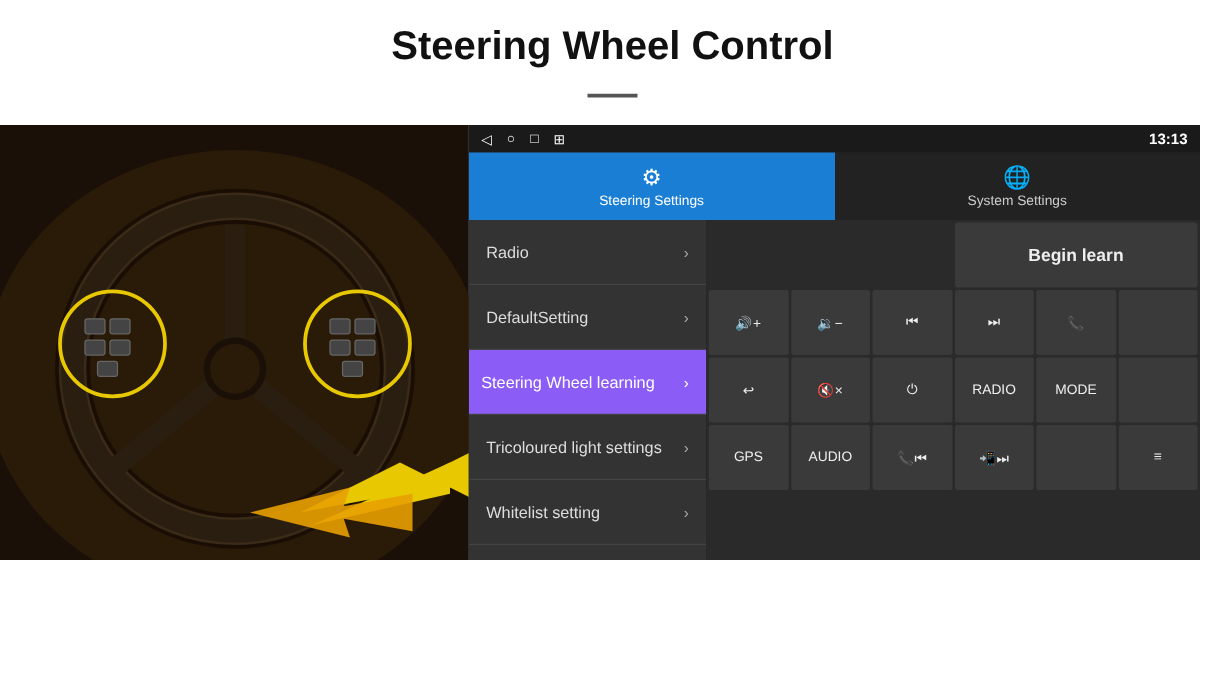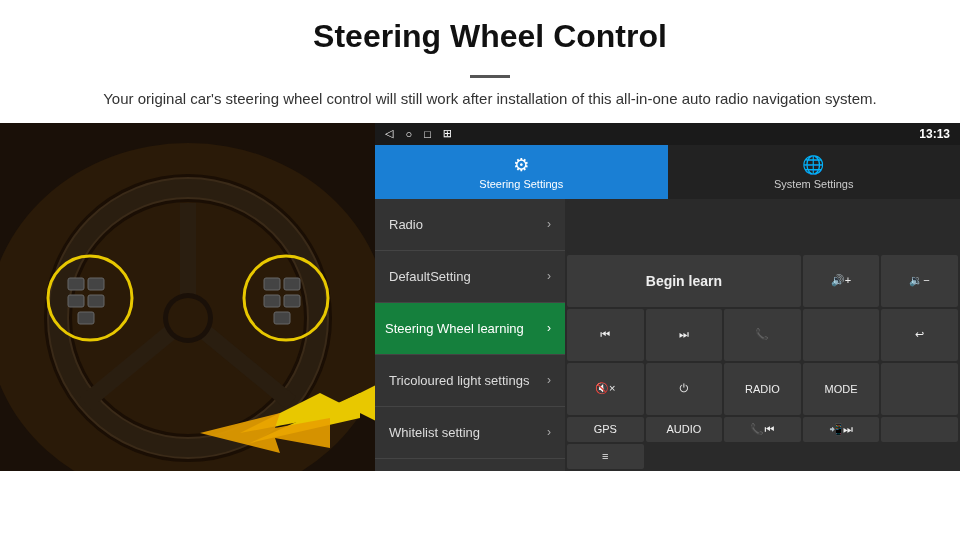--- a/index.html
+++ b/index.html
@@ -131,38 +131,38 @@
       align-items: center;
       justify-content: space-between;
       padding: 0 14px;
       height: 52px;
       color: #ddd;
       font-size: 13px;
       border-bottom: 1px solid #444;
       cursor: pointer;
     }
     .menu-item.active {
-      background: #15803d;
+      background: #8b5cf6;
       color: #fff;
       padding-left: 10px;
     }
     .menu-item-chevron {
       color: #aaa;
       font-size: 12px;
     }
     .menu-item.active .menu-item-chevron {
       color: #fff;
     }
 
     
     .right-controls {
       flex: 1;
       background: #2a2a2a;
       display: grid;
-      grid-template-columns: repeat(5, 1fr);
+      grid-template-columns: repeat(6, 1fr);
       grid-template-rows: 52px 52px 52px 52px;
       gap: 2px;
       padding: 2px;
     }
 
     .ctrl-btn {
       background: #3a3a3a;
       color: #eee;
       display: flex;
       align-items: center;
@@ -184,21 +184,20 @@
       background: #2a2a2a;
       cursor: default;
     }
   </style>
 </head>
 <body>
 
 <div class="top-section">
   <h1 class="main-title">Steering Wheel Control</h1>
   <div class="title-divider"></div>
-  <p class="subtitle">Your original car's steering wheel control will still work after installation of this all-in-one auto radio navigation system.</p>
 </div>
 
 <div class="content-row">
 
   <div class="image-area">
     <svg class="sw-svg" viewBox="0 0 375 348" xmlns="http://www.w3.org/2000/svg">
 
       <rect width="375" height="348" fill="#1a1008"></rect>
 
       <ellipse cx="188" cy="200" rx="200" ry="180" fill="#2a1a08"></ellipse>

